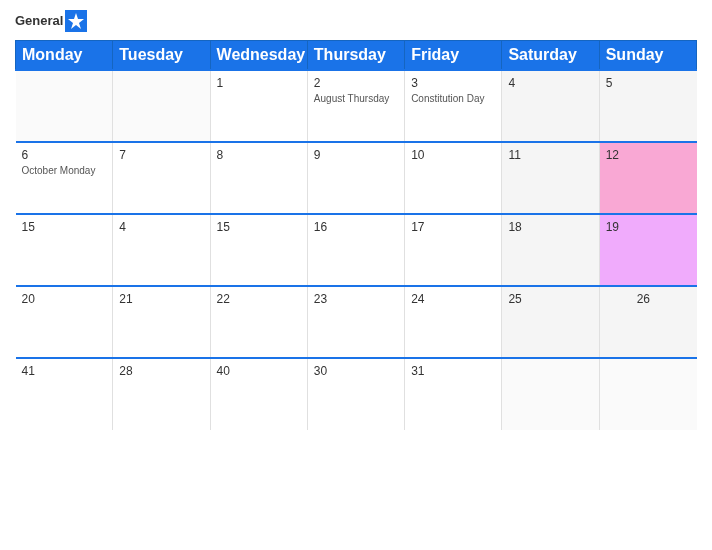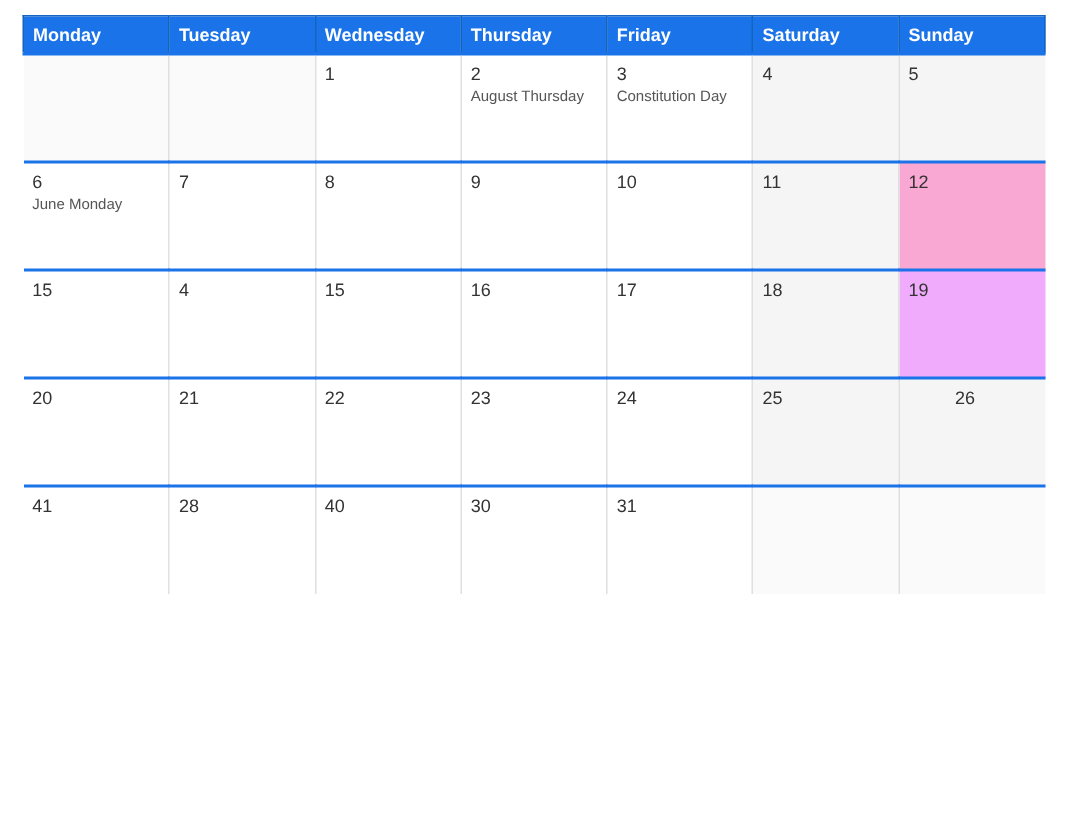--- a/index.html
+++ b/index.html
@@ -54,21 +54,21 @@
       text-align: right;
     }
     .calendar {
       width: 100%;
       border-collapse: collapse;
       table-layout: fixed;
     }
     .calendar thead tr th {
       background: #1a73e8;
       color: #fff;
-      font-size: 12px;
+      font-size: 16px;
       font-weight: bold;
       padding: 5px 6px;
       text-align: left;
       border: 1px solid #1565c0;
     }
     .calendar tbody tr {
       border-top: 2px solid #1a73e8;
     }
     .calendar tbody tr td {
       vertical-align: top;
@@ -99,20 +99,36 @@
       line-height: 1.3;
     }
     .empty-cell {
       background: #fafafa;
     }
   </style>
 </head>
 <body>
 
 <div class="page">
+  <div class="header">
+    <div class="logo">
+      <div style="display:flex;flex-direction:column;align-items:flex-start;">
+        <span class="logo-text">
+          General<br><span></span>
+        </span>
+      </div>
+
+      <svg class="logo-flag" viewBox="0 0 22 22" xmlns="http://www.w3.org/2000/svg">
+        <rect width="22" height="22" fill="#1a73e8"></rect>
+        <polygon points="11,3 13,9 19,9 14,13 16,19 11,15 6,19 8,13 3,9 9,9" fill="#fff"></polygon>
+      </svg>
+    </div>
+    <div class="month-title"></div>
+    <div class="country-name"></div>
+  </div>
 
   <table class="calendar">
     <thead>
       <tr>
       <th>Monday</th>
           <th>Tuesday</th>
           <th>Wednesday</th>
           <th>Thursday</th>
           <th>Friday</th>
           <th>Saturday</th>
@@ -137,21 +153,21 @@
           <td class="saturday">
             <span class="day-number">4</span>
           </td>
           <td style="background: rgb(245, 245, 245);">
             <span class="day-number">5</span>
           </td>
         </tr>
         <tr>
           <td>
             <span class="day-number">6</span>
-            <span class="event-label">June Monday</span>
+            <span class="event-label">October Monday</span>
           </td>
           <td>
             <span class="day-number">7</span>
           </td>
           <td>
             <span class="day-number">8</span>
           </td>
           <td>
             <span class="day-number">9</span>
           </td>

